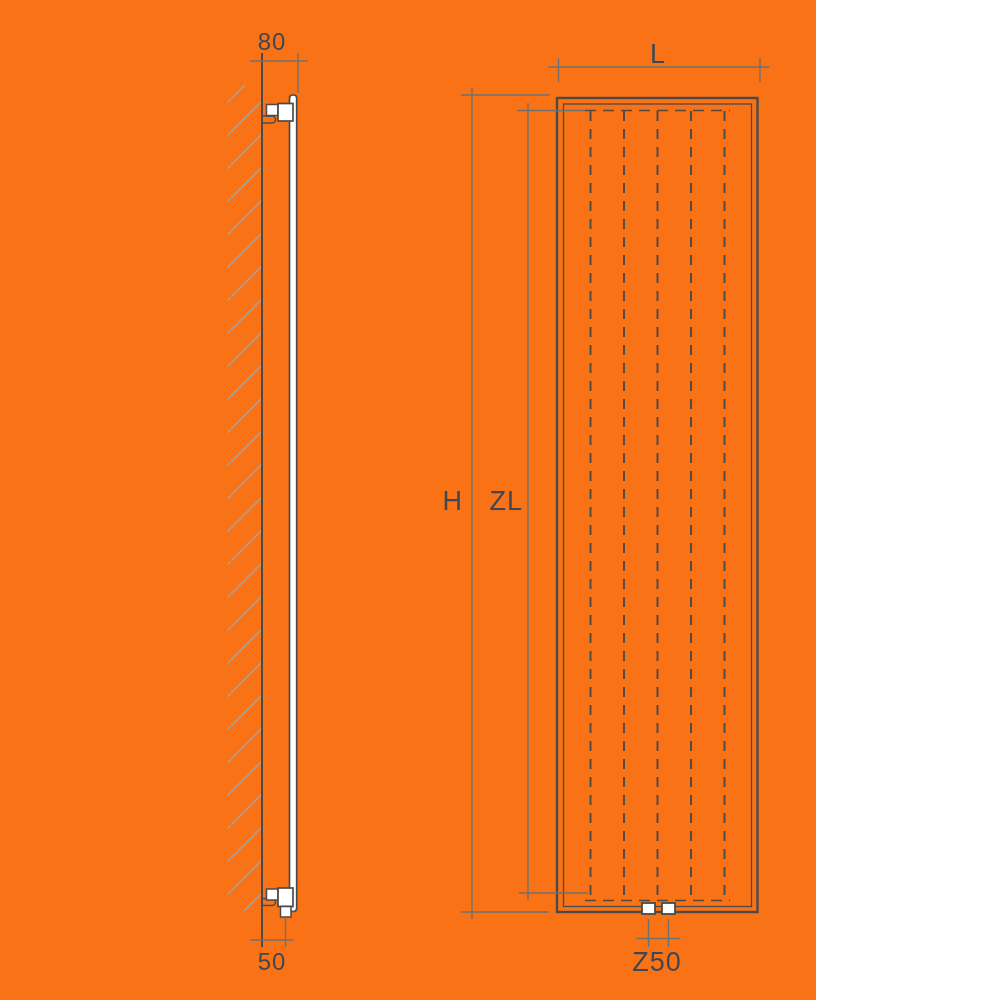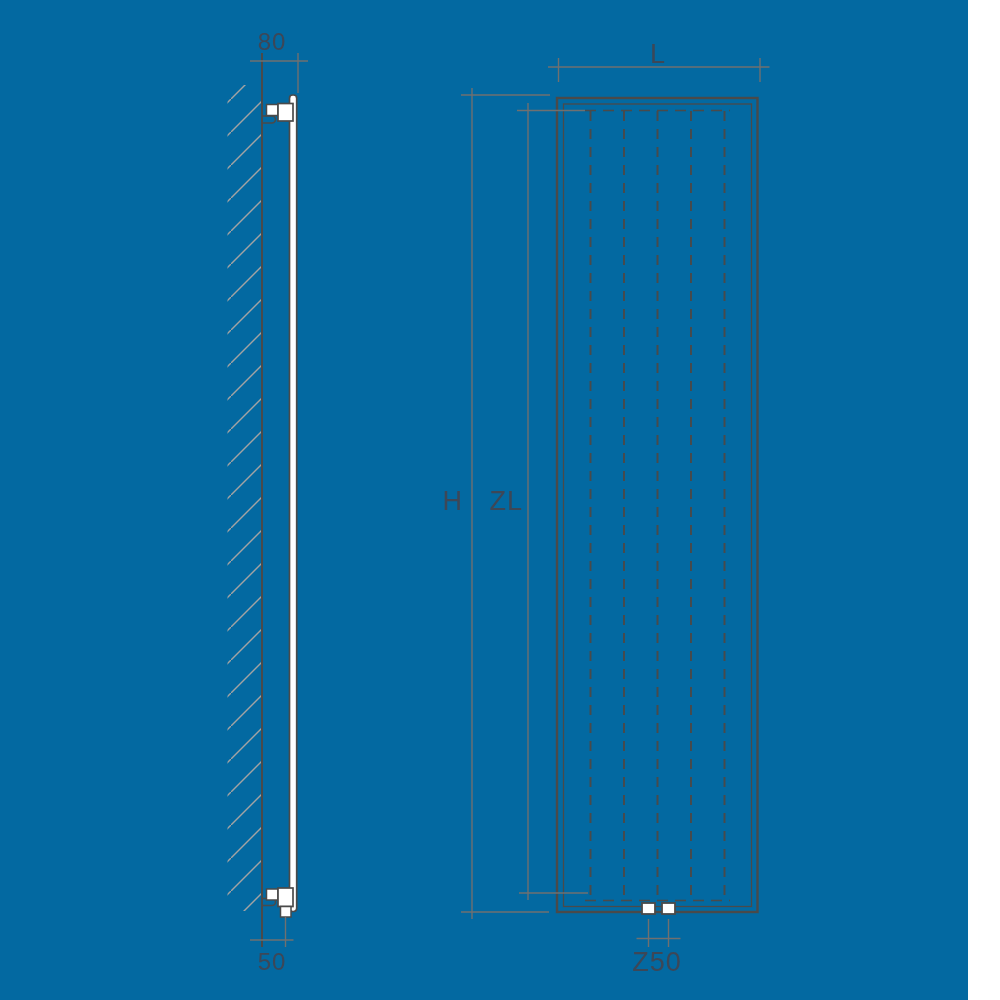--- a/index.html
+++ b/index.html
@@ -1,16 +1,16 @@
 <!DOCTYPE html>
 <html><head>
 <meta charset="utf-8">
 <style>
   html,body{margin:0;padding:0;background:#ffffff;}
-  .canvas{position:relative;width:968px;height:1000px;background:#0369a1;overflow:hidden;}
+  .canvas{position:relative;width:816px;height:1000px;background:#f97316;overflow:hidden;}
   svg{display:block;}
   .s-main{stroke:#4a4a4a;fill:none;stroke-linecap:butt;}
   .s-fill{stroke:#4a4a4a;fill:#ffffff;}
   .s-dim{stroke:#707070;fill:none;stroke-width:1.4;}
   .dash-v{stroke:#4a4a4a;fill:none;stroke-width:1.9;stroke-dasharray:10 8;}
   .dash-h{stroke:#4a4a4a;fill:none;stroke-width:1.6;stroke-dasharray:11 7;}
   text.dim-label{fill:#3d4757;font-family:"Liberation Sans",sans-serif;font-weight:400;letter-spacing:1px;}
   .fs-side{font-size:24px;}
   .fs-front{font-size:27px;}
 </style>

